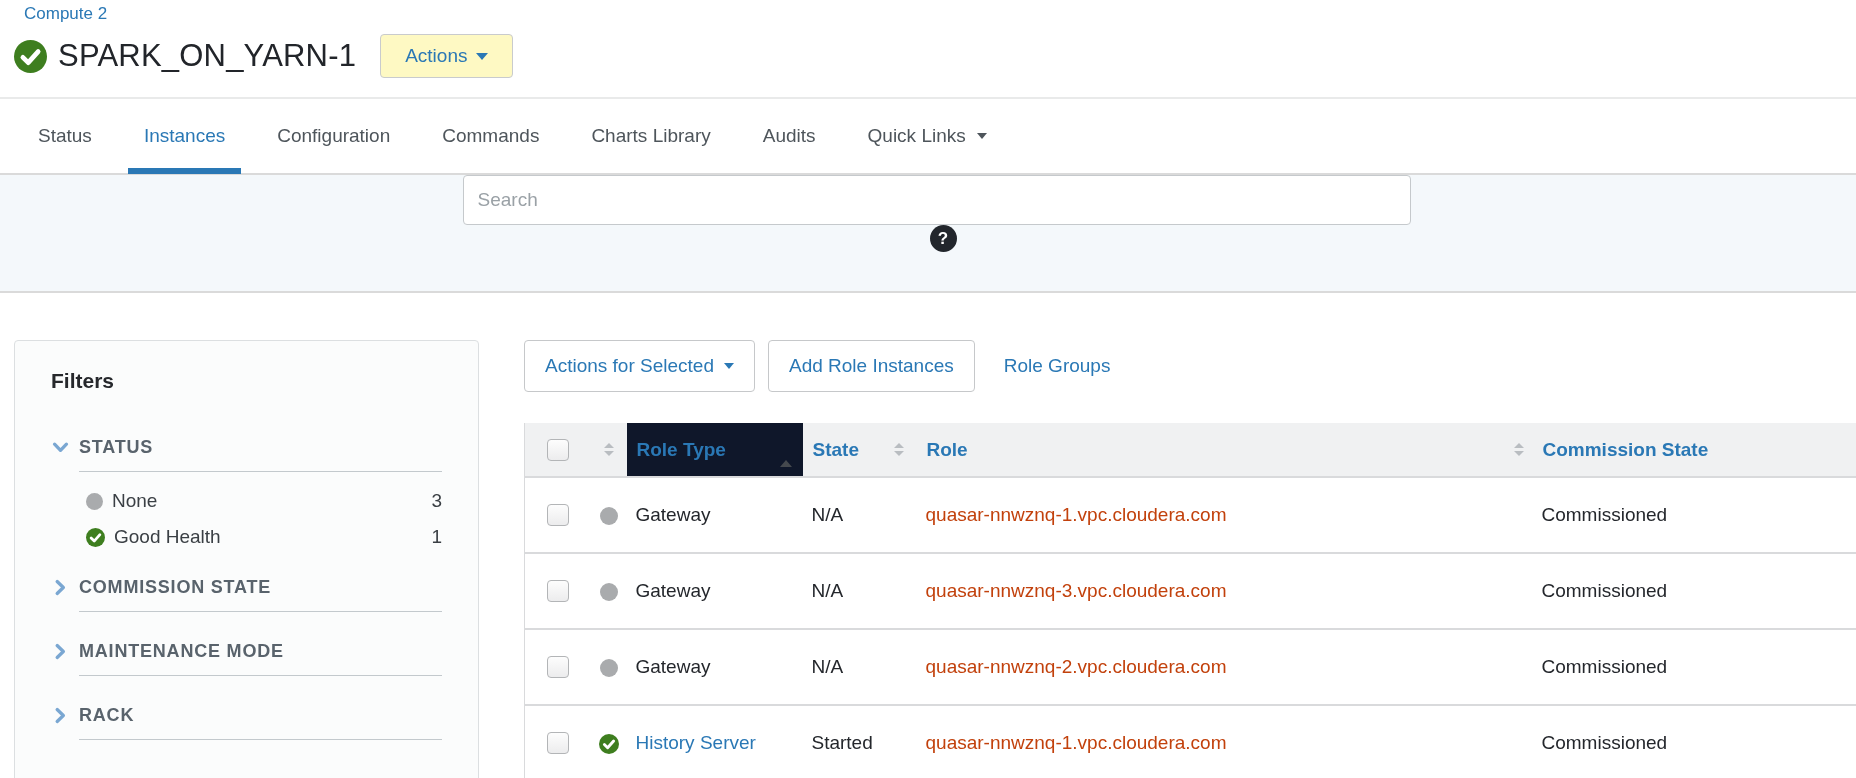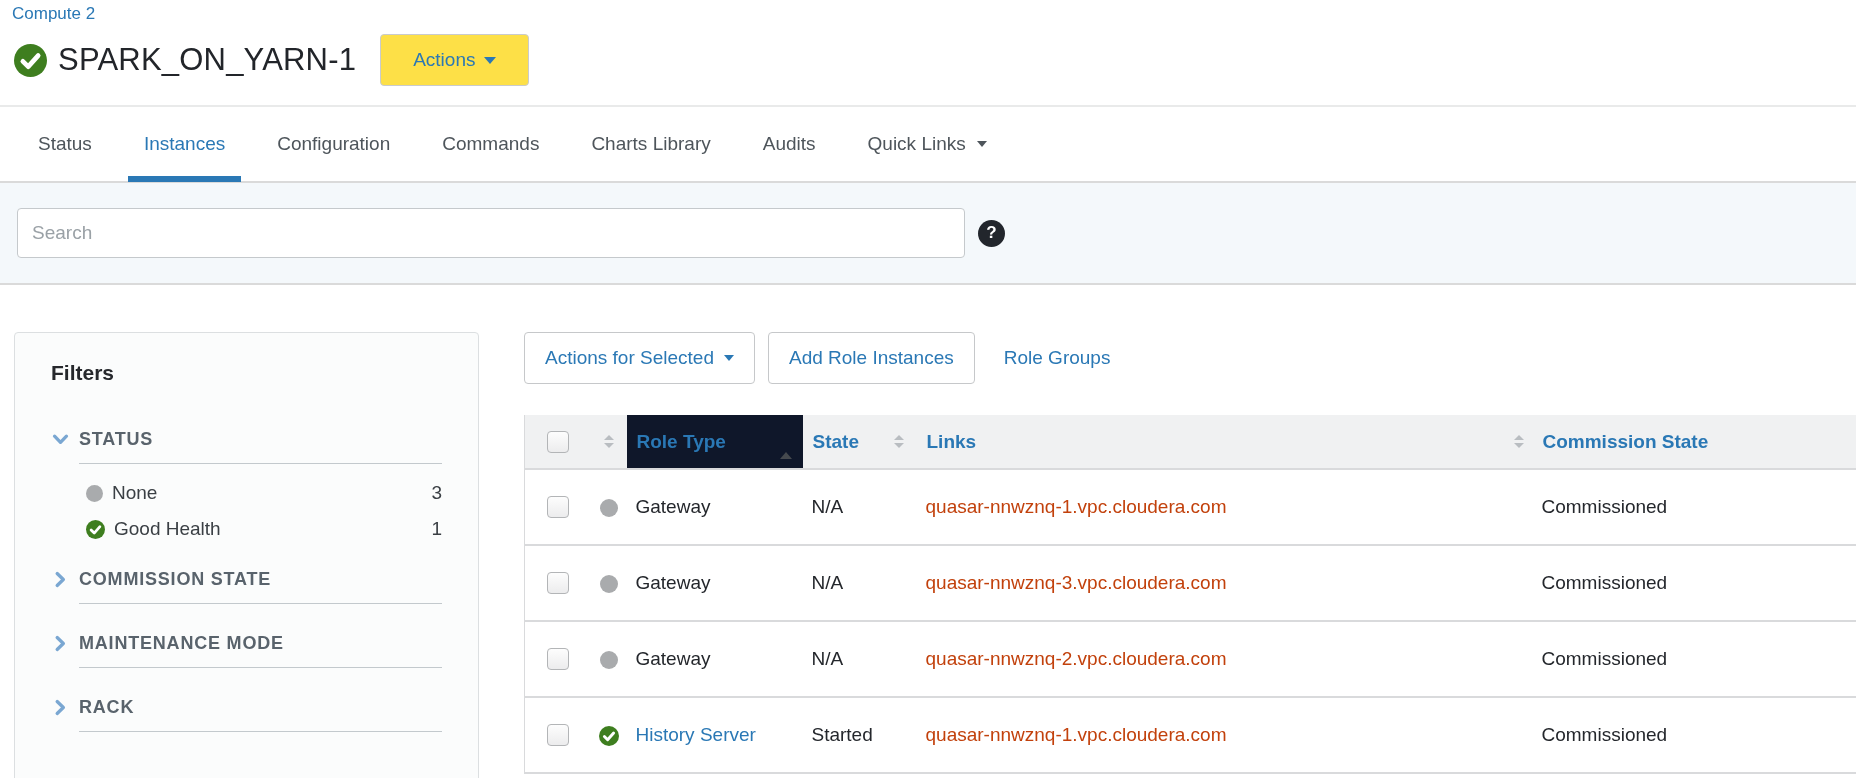--- a/index.html
+++ b/index.html
@@ -4,45 +4,45 @@
 <style>
   * { box-sizing: border-box; }
   html,body { margin:0; padding:0; }
   body {
     width:1856px; height:778px; overflow:hidden; background:#fff;
     font-family:"Liberation Sans", sans-serif; color:#24272c;
   }
   a { text-decoration:none; }
 
   
-  .breadcrumb { padding:4px 0 0 12px; font-size:17px; }
+  .breadcrumb { padding:4px 0 0 24px; font-size:17px; }
   .breadcrumb a { color:#2a78b5; cursor:pointer; }
   .title-row { display:flex; align-items:center; margin:10px 0 0 14px; }
   .health-badge { width:33px; height:33px; flex:0 0 auto; }
   .page-title { margin:0 0 0 11px; font-size:31px; font-weight:500; color:#22252a; letter-spacing:.2px; }
   .actions-btn {
-    margin-left:24px; height:52px; padding:0 32px; background:#fde047;
+    margin-left:24px; height:44px; padding:0 24px; background:#fef9c3;
     border:1px solid #c9cbcd; border-radius:4px; font-size:19px; color:#2a78b5;
     display:inline-flex; align-items:center; gap:9px; cursor:pointer;
     font-family:inherit;
   }
   .caret-down { width:0; height:0; border-left:6px solid transparent; border-right:6px solid transparent; border-top:7px solid currentColor; display:inline-block; }
 
   
   .tabbar { margin-top:19px; border-top:2px solid #e9eaea; height:76px; display:flex; align-items:center; padding-left:38px; }
   .tab { position:relative; font-size:19px; color:#4e555b; margin-right:52px; height:76px; display:flex; align-items:center; gap:9px; cursor:pointer; white-space:nowrap; }
   .tab.active { color:#2a78b5; }
   .tab.active::after { content:""; position:absolute; left:-16px; right:-16px; bottom:0; height:6px; background:#2a78b5; }
   .ext-icon { width:19px; height:19px; display:inline-block; }
   .tab .caret-down { border-left-width:5px; border-right-width:5px; border-top-width:6px; color:#4e555b; margin-left:2px; }
 
   
   .search-band {
     background:#f4f8fb; border-top:2px solid #dadada; border-bottom:2px solid #dadada;
-    height:104px; display:flex; align-items:center; padding-left:17px;
+    height:120px; display:flex; align-items:center; padding-left:17px;flex-direction:column;
   }
   .search-input {
     width:948px; height:50px; border:1px solid #c5c9cc; border-radius:4px;
     font-size:19px; padding:0 14px; color:#24272c; background:#fff; outline:none;
     font-family:inherit;
   }
   .search-input::placeholder { color:#9aa1a6; }
   .help-icon {
     margin-left:13px; width:27px; height:27px; border-radius:50%; background:#22262c;
     color:#fff; font-size:17px; font-weight:bold; display:flex; align-items:center; justify-content:center;
@@ -269,21 +269,21 @@
             <span class="th-flex cell-pad">
               <span>State</span>
               <span class="sort-both">
                   <span class="tri-up"></span>
                   <span class="tri-dn"></span>
                 </span>
             </span>
           </th>
           <th>
             <span class="th-flex cell-pad">
-              <span>Links</span>
+              <span>Role</span>
               <span class="sort-both">
                   <span class="tri-up"></span>
                   <span class="tri-dn"></span>
                 </span>
             </span>
           </th>
           <th>
             <span class="th-flex commission-pad">
               <span>Commission State</span>
             </span>

